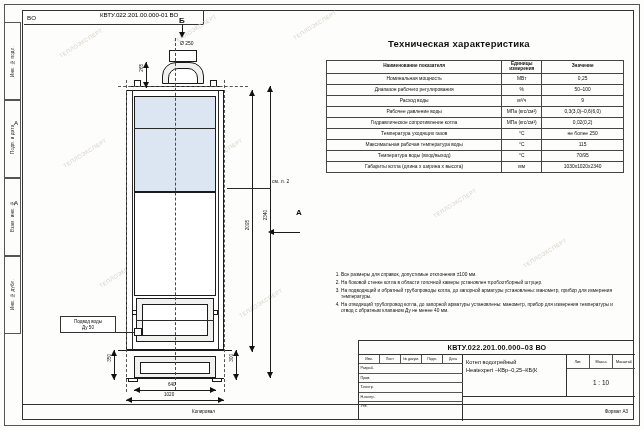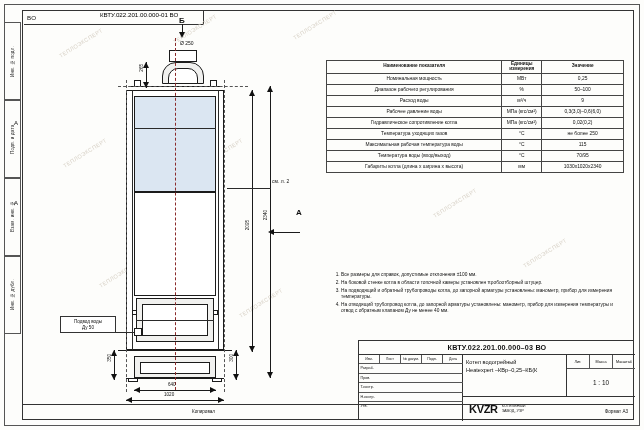--- a/index.html
+++ b/index.html
@@ -322,20 +322,21 @@
 
     <div class="callout" style="left:38px; top:306px; width:56px;">
       <div>Подвод воды</div>
       <div>Ду 50</div>
     </div>
     <div class="ln h thin" style="left:94px; top:322px; width:18px;"></div>
     <div class="body-rect" style="left:112px; top:318px; width:8px; height:8px;"></div>
 
   </div>
 
+  <div class="tc-title">Техническая характеристика</div>
   <table class="tc">
     <colgroup>
         <col class="c1">
         <col class="c2">
         <col class="c3">
       </colgroup>
     <thead>
       <tr>
         <th>Наименование показателя</th>
         <th>Единицы измерения</th>
@@ -423,27 +424,20 @@
       <div>Heatexpert –КВp–0,25–КБ(К</div>
     </div>
 
     <div class="right-top">
       <span>Лит.</span>
       <span>Масса</span>
       <span>Масштаб</span>
     </div>
     <div class="scale">1 : 10</div>
 
-    <div class="logo">
-      <span class="mark">KVZR</span>
-      <span class="sub">
-        <span style="display:block">КОТЕЛЬНЫЙ</span>
-        <span style="display:block">ЗАВОД, УЗР</span>
-      </span>
-    </div>
   </div>
 
   <div class="tb-bottomline">
     <span class="l">Копировал</span>
     <span class="r">Формат А3</span>
   </div>
 
 </div>
 
 </body></html>

